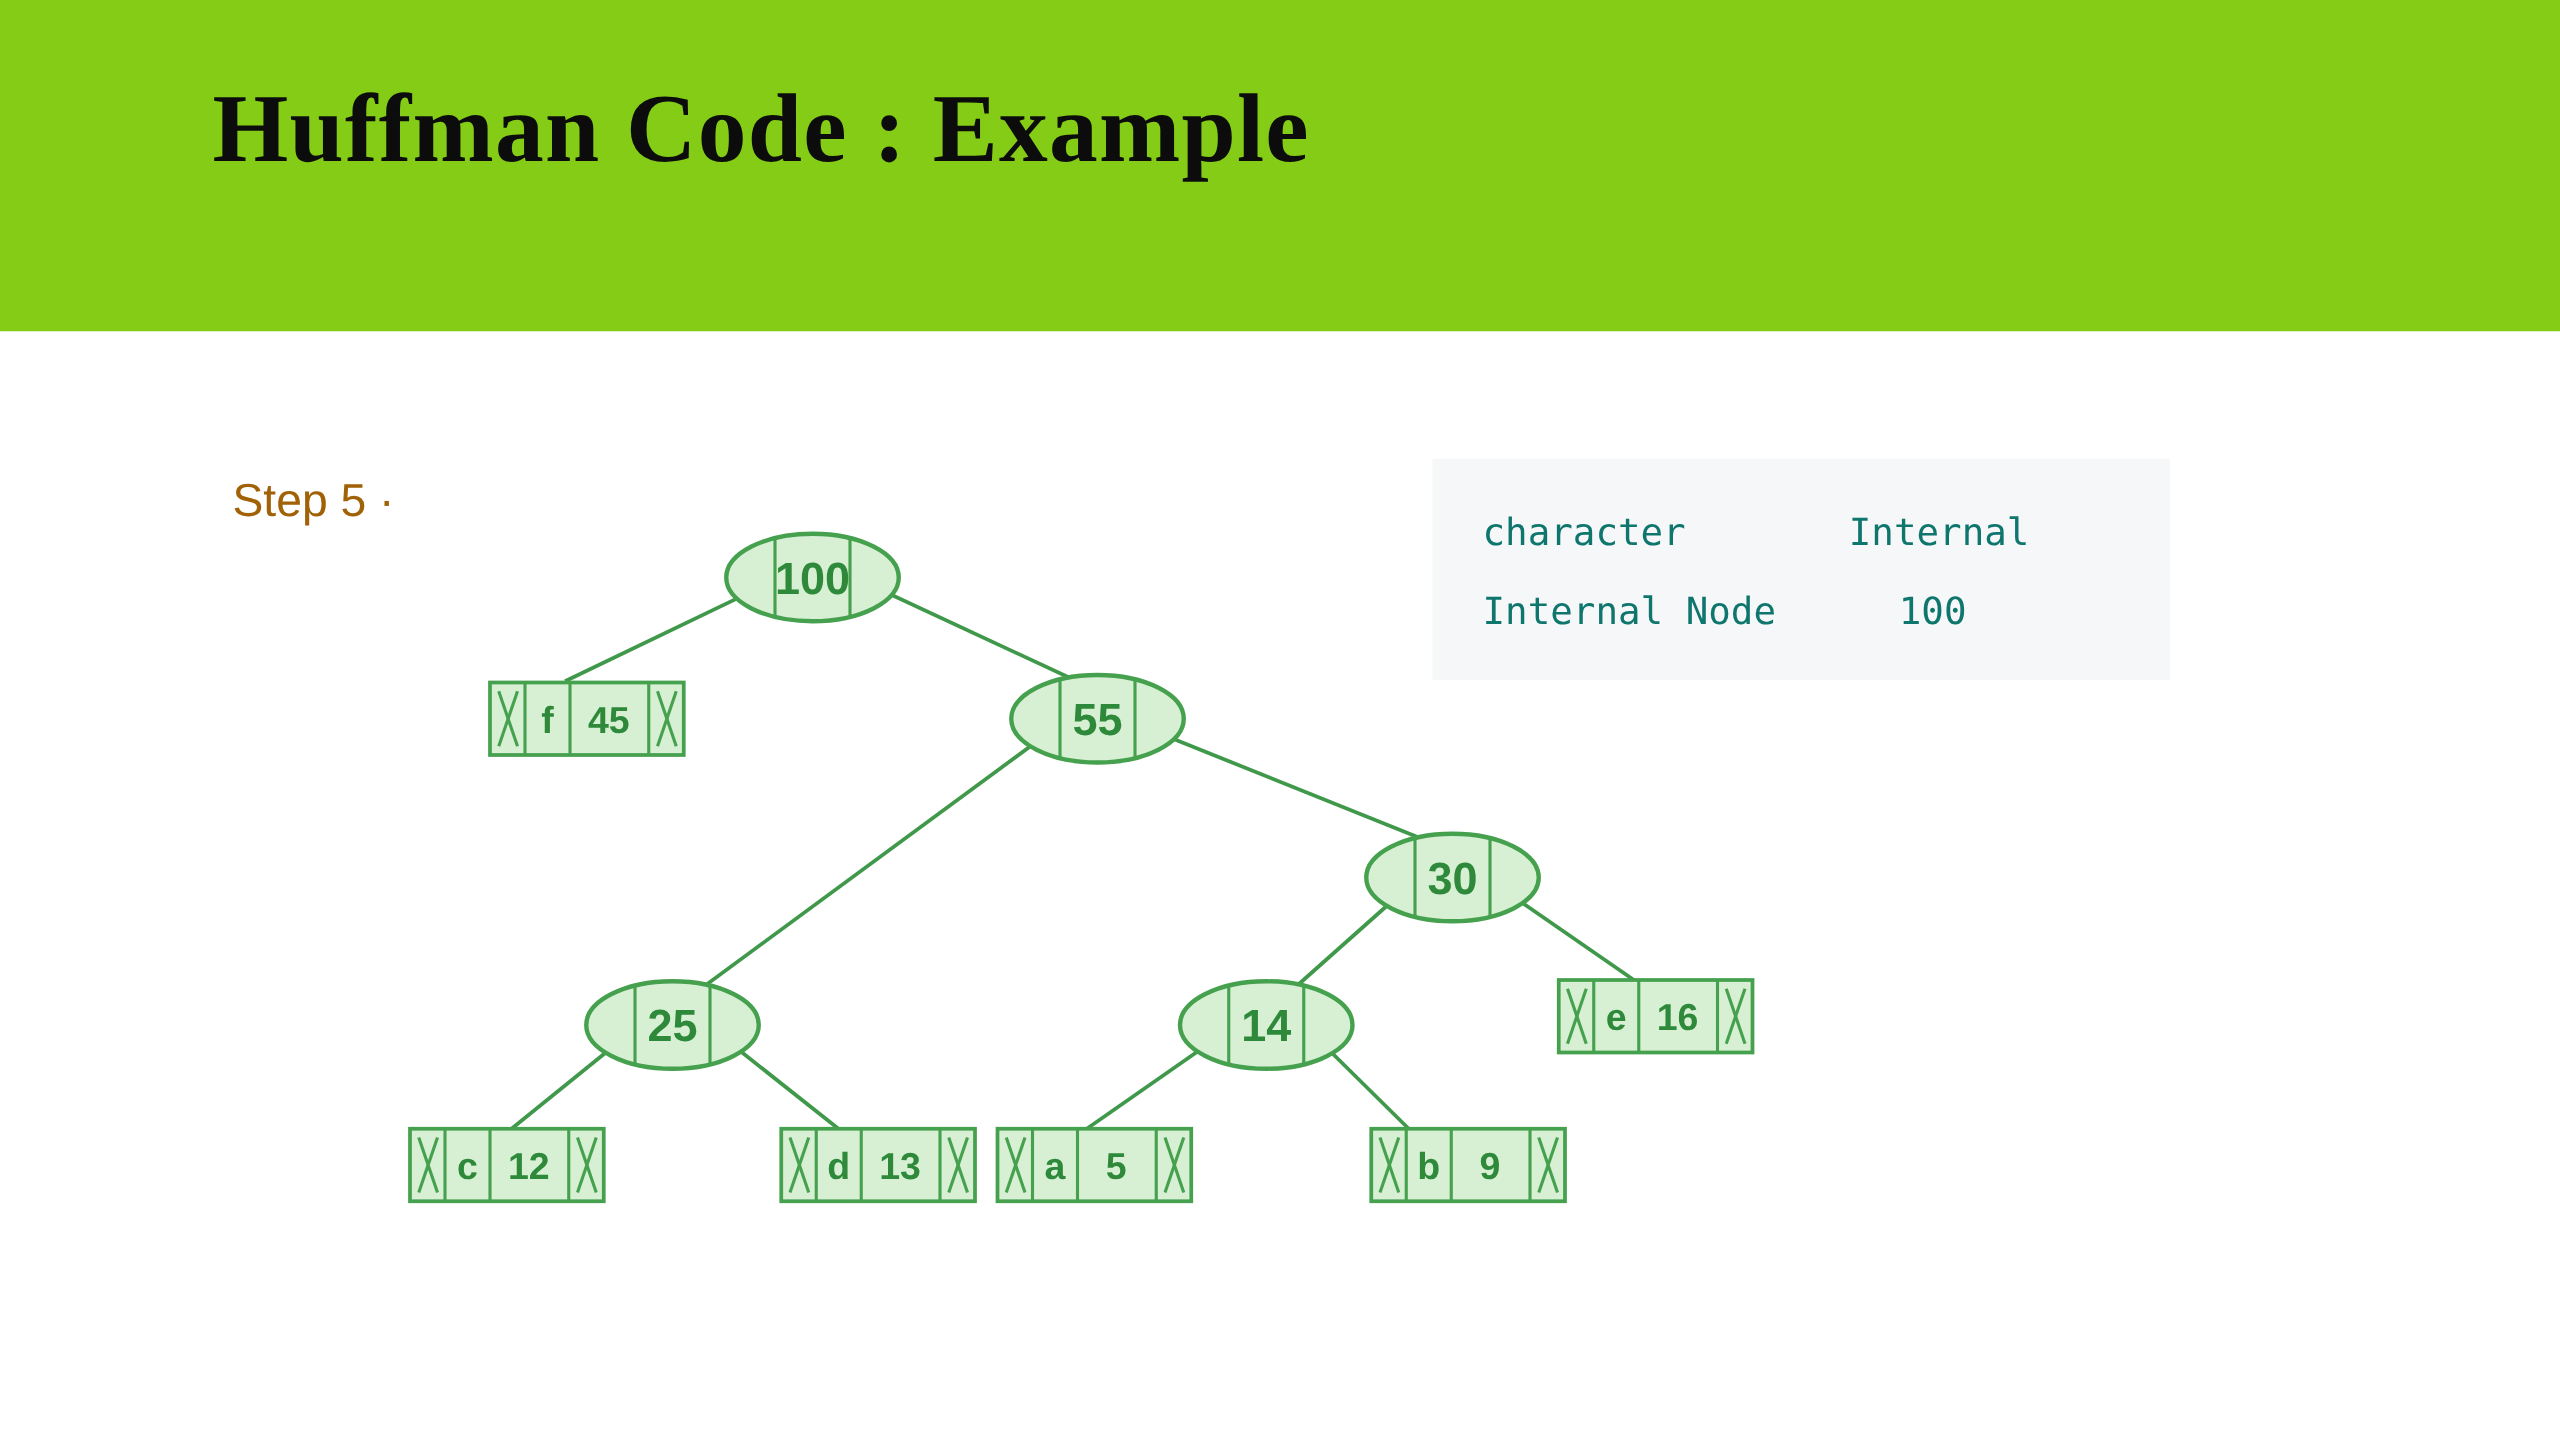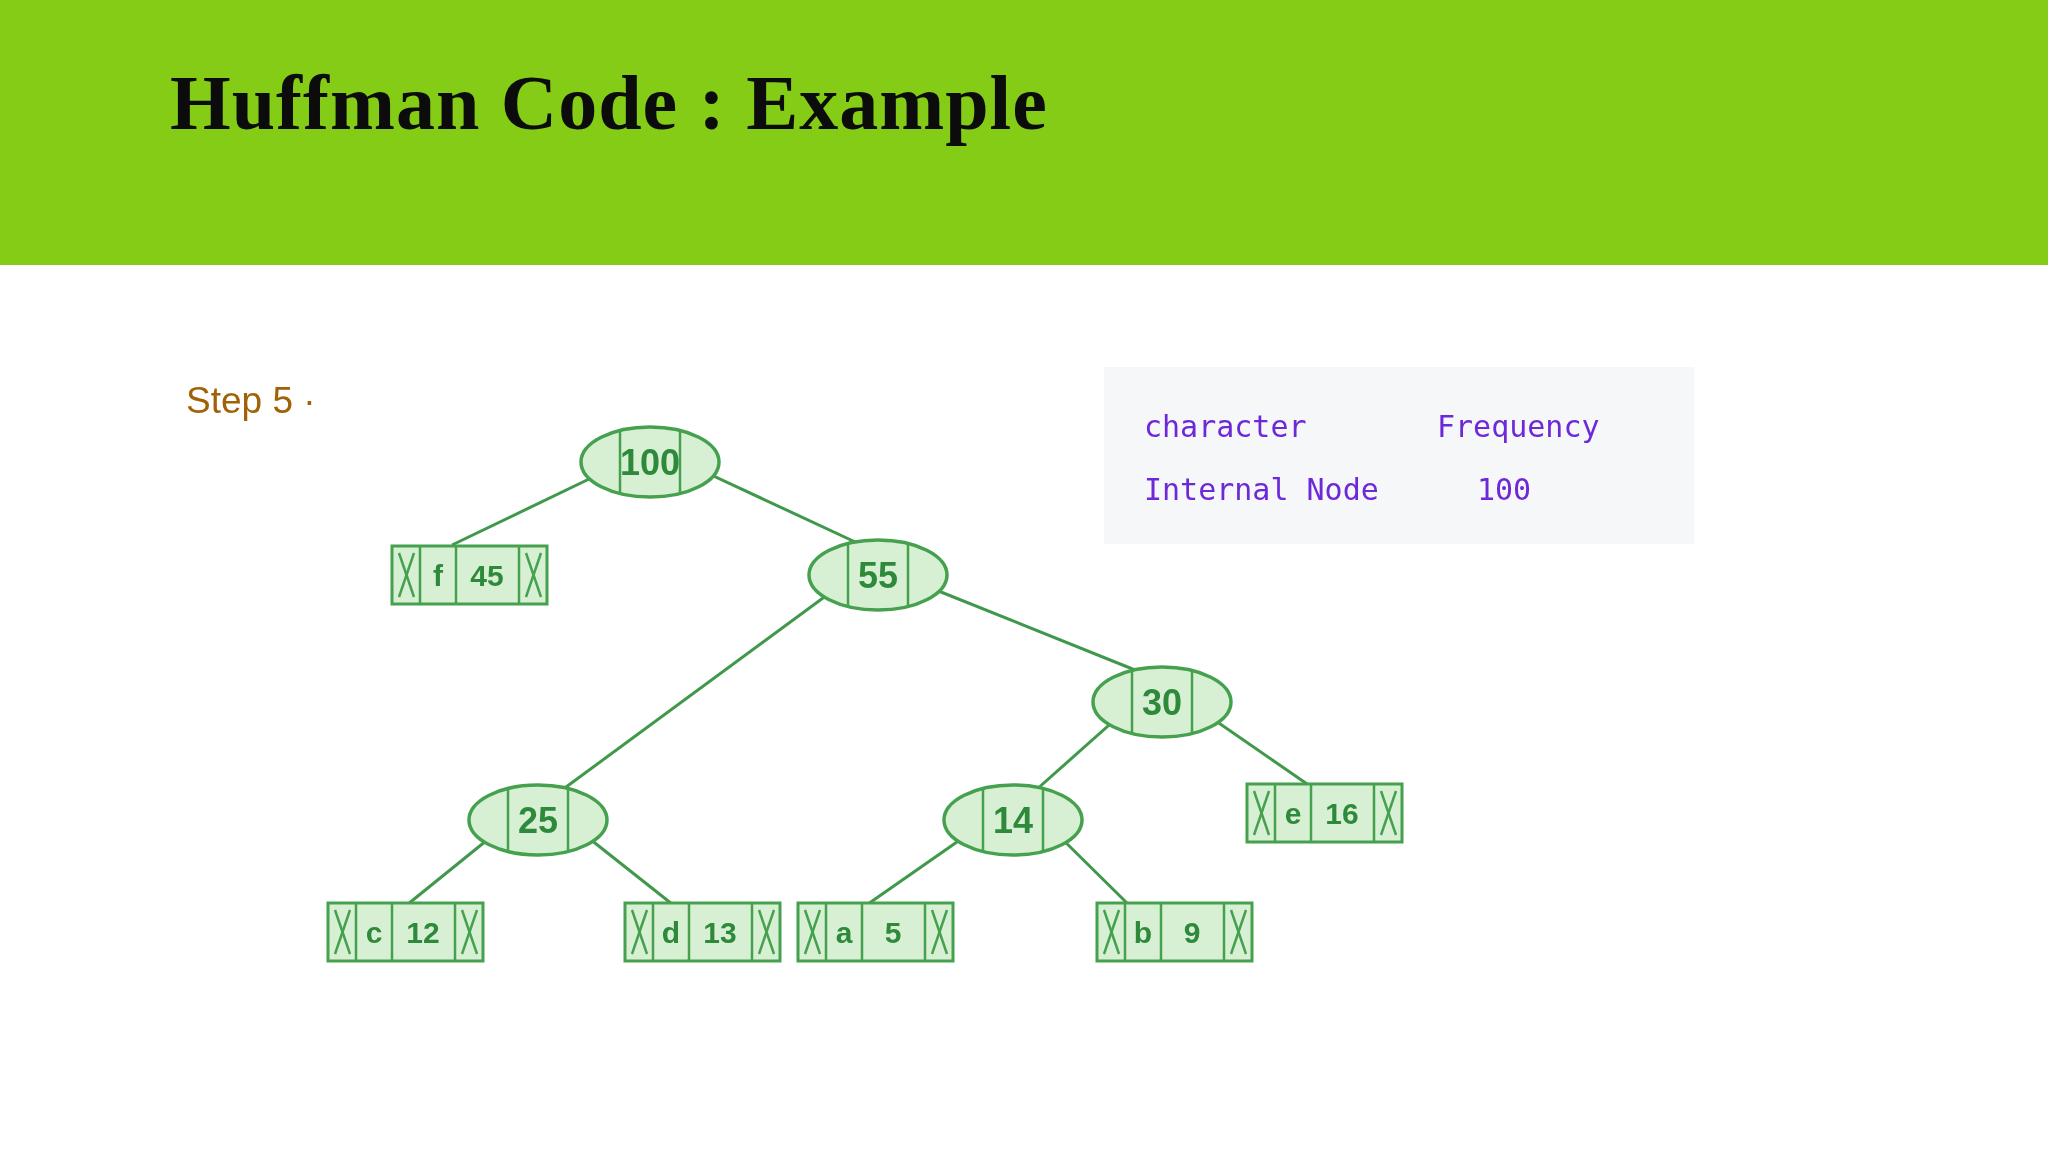--- a/index.html
+++ b/index.html
@@ -14,25 +14,25 @@
   .page-title{
     position:absolute;left:170px;top:58px;
     font-family:"Liberation Serif",serif;font-weight:bold;
     font-size:78px;color:#0c0c0c;letter-spacing:1px;white-space:nowrap;
   }
   .step-label{
     position:absolute;left:186px;top:380px;
     font-size:37px;color:#a16207;white-space:nowrap;
   }
   .freq-panel{
-    position:absolute;left:1104px;top:367px;width:590px;height:177px;
+    position:absolute;left:1146px;top:367px;width:590px;height:177px;
     background:#f6f7f8;box-sizing:border-box;
     padding:42px 0 0 40px;
     font-family:"DejaVu Sans Mono","Liberation Mono",monospace;
-    font-size:30px;color:#6d28d9;
+    font-size:30px;color:#0f766e;
   }
   .panel-row{display:flex;margin-bottom:28px;}
   .panel-col1{width:293px;flex:0 0 293px;}
   .panel-col2{flex:1;}
   .indent{padding-left:40px;}
   svg.tree{position:absolute;left:0;top:0;}
   .edge{stroke:#40984b;stroke-width:3;fill:none;}
   .node-ellipse{fill:#d7f0d4;stroke:#46a14f;stroke-width:3.5;}
   .node-divider{stroke:#46a14f;stroke-width:2.5;}
   .leaf-rect{fill:#d7f0d4;stroke:#46a14f;stroke-width:3;}
@@ -52,21 +52,21 @@
 
 <div class="header-band">
   <div class="page-title">Huffman Code : Example</div>
 </div>
 
 <div class="step-label">Step 5 ·</div>
 
 <div class="freq-panel">
   <div class="panel-row">
     <span class="panel-col1">character</span>
-    <span class="panel-col2">Frequency</span>
+    <span class="panel-col2">Internal</span>
   </div>
   <div class="panel-row">
     <span class="panel-col1">Internal Node</span>
     <span class="panel-col2 indent">100</span>
   </div>
 </div>
 
 <svg class="tree" width="2048" height="1152" viewBox="0 0 2048 1152" xmlns="http://www.w3.org/2000/svg">
 
   <g>

